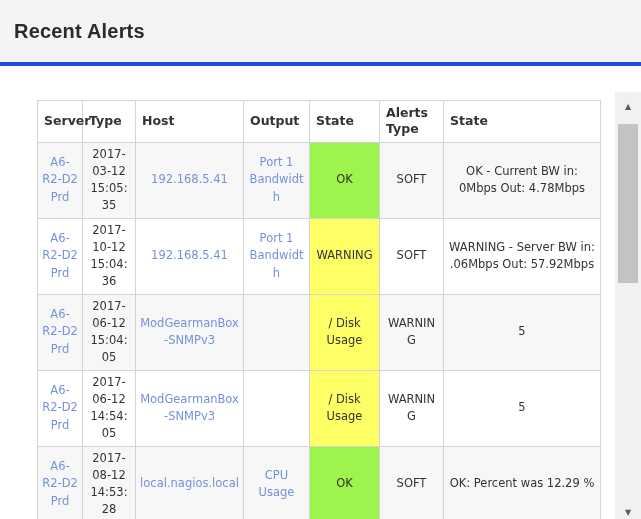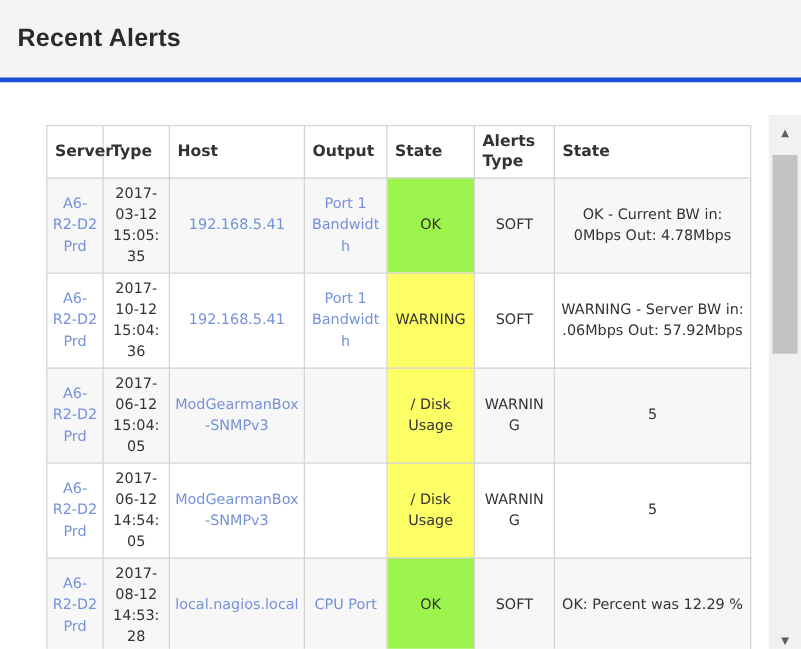--- a/index.html
+++ b/index.html
@@ -118,21 +118,21 @@
     <td><a class="cell-link">ModGearmanBox-SNMPv3</a></td>
     <td><a class="cell-link"></a></td>
     <td class="state-warning">/ Disk Usage</td>
     <td>WARNING</td>
     <td>5</td>
   </tr>
           <tr>
     <td><a class="cell-link">A6-R2-D2 Prd</a></td>
     <td>2017-08-12 14:53:28</td>
     <td><a class="cell-link">local.nagios.local</a></td>
-    <td><a class="cell-link">CPU Port</a></td>
+    <td><a class="cell-link">CPU Usage</a></td>
     <td class="state-ok">OK</td>
     <td>SOFT</td>
     <td>OK: Percent was 12.29 %</td>
   </tr>
           <tr>
     <td></td>
     <td>2017-06-12 14:52:28</td>
     <td></td>
     <td></td>
     <td class="state-warning">WARNING</td>

